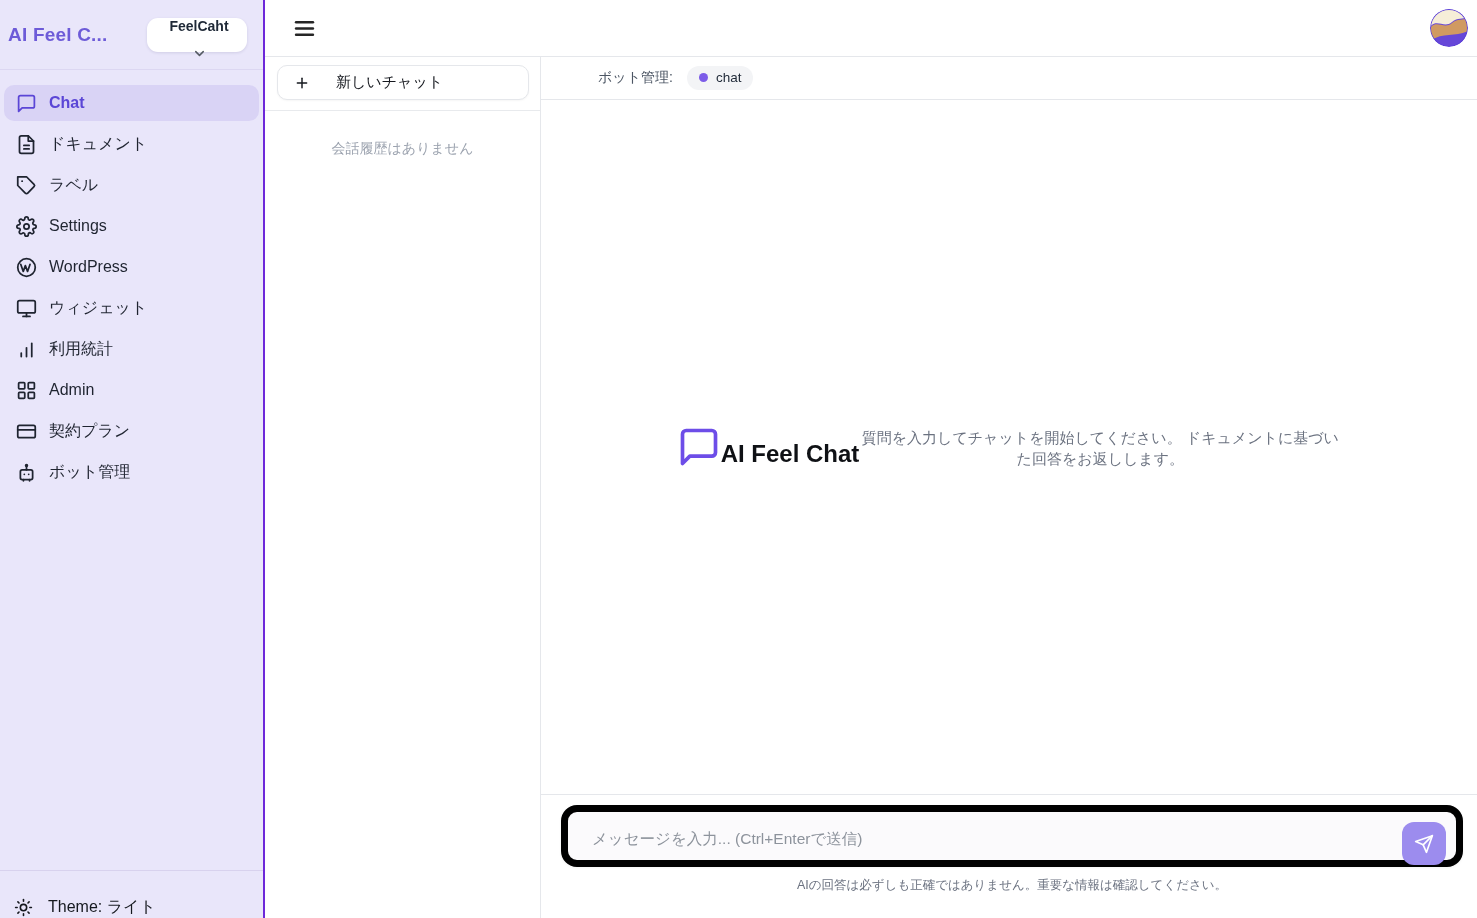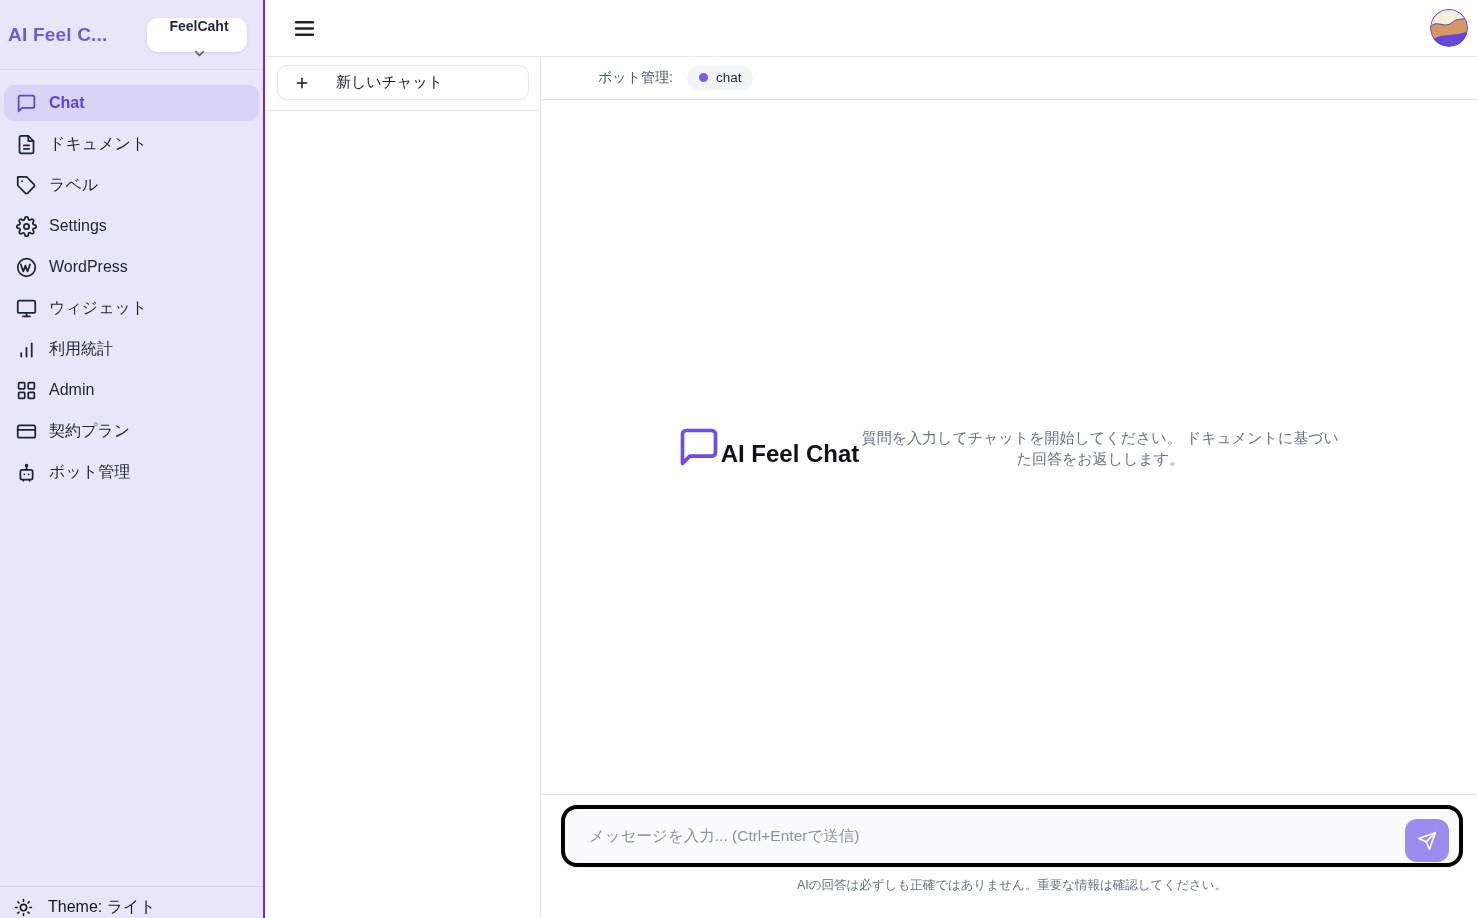--- a/index.html
+++ b/index.html
@@ -33,21 +33,21 @@
   .chev { display:flex; color:#555b63; }
   .nav { padding:15px 4px 0; display:flex; flex-direction:column; gap:5px; }
   .nav-item {
     display:flex; align-items:center; gap:12px; height:36px;
     padding:0 12px; border-radius:10px; font-size:16px; color:#1f2430; cursor:pointer;
   }
   .nav-item.active { background:#d9d3f5; color:#5b46d6; font-weight:600; }
   .nav-icon { width:21px; height:21px; display:flex; flex:0 0 21px; }
   .nav-icon svg { width:21px; height:21px; }
   .sidebar-footer {
-    margin-top:auto; border-top:1px solid #d8d2ee; padding:10px 14px 0;
+    margin-top:auto; border-top:1px solid #d8d2ee; padding:26px 14px 0;
   }
   .theme-row { display:flex; align-items:center; gap:15px; font-size:16px; color:#15181e; cursor:pointer; }
   .theme-row svg { width:19px; height:19px; }
 
   
   .main-col { flex:1; display:flex; flex-direction:column; min-width:0; }
   .topbar {
     flex:0 0 57px; height:57px; background:#fff; border-bottom:1px solid #e5e7eb;
     display:flex; align-items:center; justify-content:space-between; padding:0 9px 0 27px;
   }
@@ -88,21 +88,21 @@
     flex:1; display:flex; align-items:center;
     justify-content:center; text-align:center;
   }
   .bubble-icon { color:#6d4de8; display:flex; }
   .bubble-icon svg { width:44px; height:44px; }
   .empty-title { margin-top:13px; font-size:24px; font-weight:bold; color:#0f1115; }
   .empty-desc { margin-top:2px; width:482px; font-size:15px; line-height:1.42; color:#6b7280; }
 
   .composer-area { flex:0 0 auto; border-top:1px solid #e5e7eb; padding:10px 14px 24px 20px; }
   .composer {
-    position:relative; height:62px; background:#fbfafc; border:4px solid #000000;
+    position:relative; height:62px; background:#fbfafc; border:7px solid #000000;
     border-radius:16px; box-shadow:0 1px 3px rgba(0,0,0,.05);
   }
   .composer textarea {
     width:100%; height:100%; background:transparent; border:none; outline:none; resize:none;
     padding:17px 70px 10px 24px; font-size:15.5px; color:#111827; font-family:inherit;
   }
   .composer textarea::placeholder { color:#8d939c; opacity:1; }
   .send-button {
     position:absolute; right:10px; top:10px; width:44px; height:43px; border:none;
     border-radius:12px; background:#9c8cee; cursor:pointer;
@@ -286,20 +286,21 @@
           <button class="new-chat-button">
             <span style="display:flex;">
               <svg viewBox="0 0 24 24" fill="none" stroke="currentColor" stroke-width="2.2" stroke-linecap="round">
                   <line x1="12" y1="5" x2="12" y2="19"></line>
                   <line x1="5" y1="12" x2="19" y2="12"></line>
                 </svg>
             </span>
             <span>新しいチャット</span>
           </button>
         </div>
+        <div class="history-empty">会話履歴はありません</div>
       </section>
 
       <section class="chat-main">
 
         <div class="filter-bar">
           <span class="filter-label">ボット管理:</span>
           <span class="filter-chip">
             <span class="chip-dot"></span>
             <span>chat</span>
           </span>

